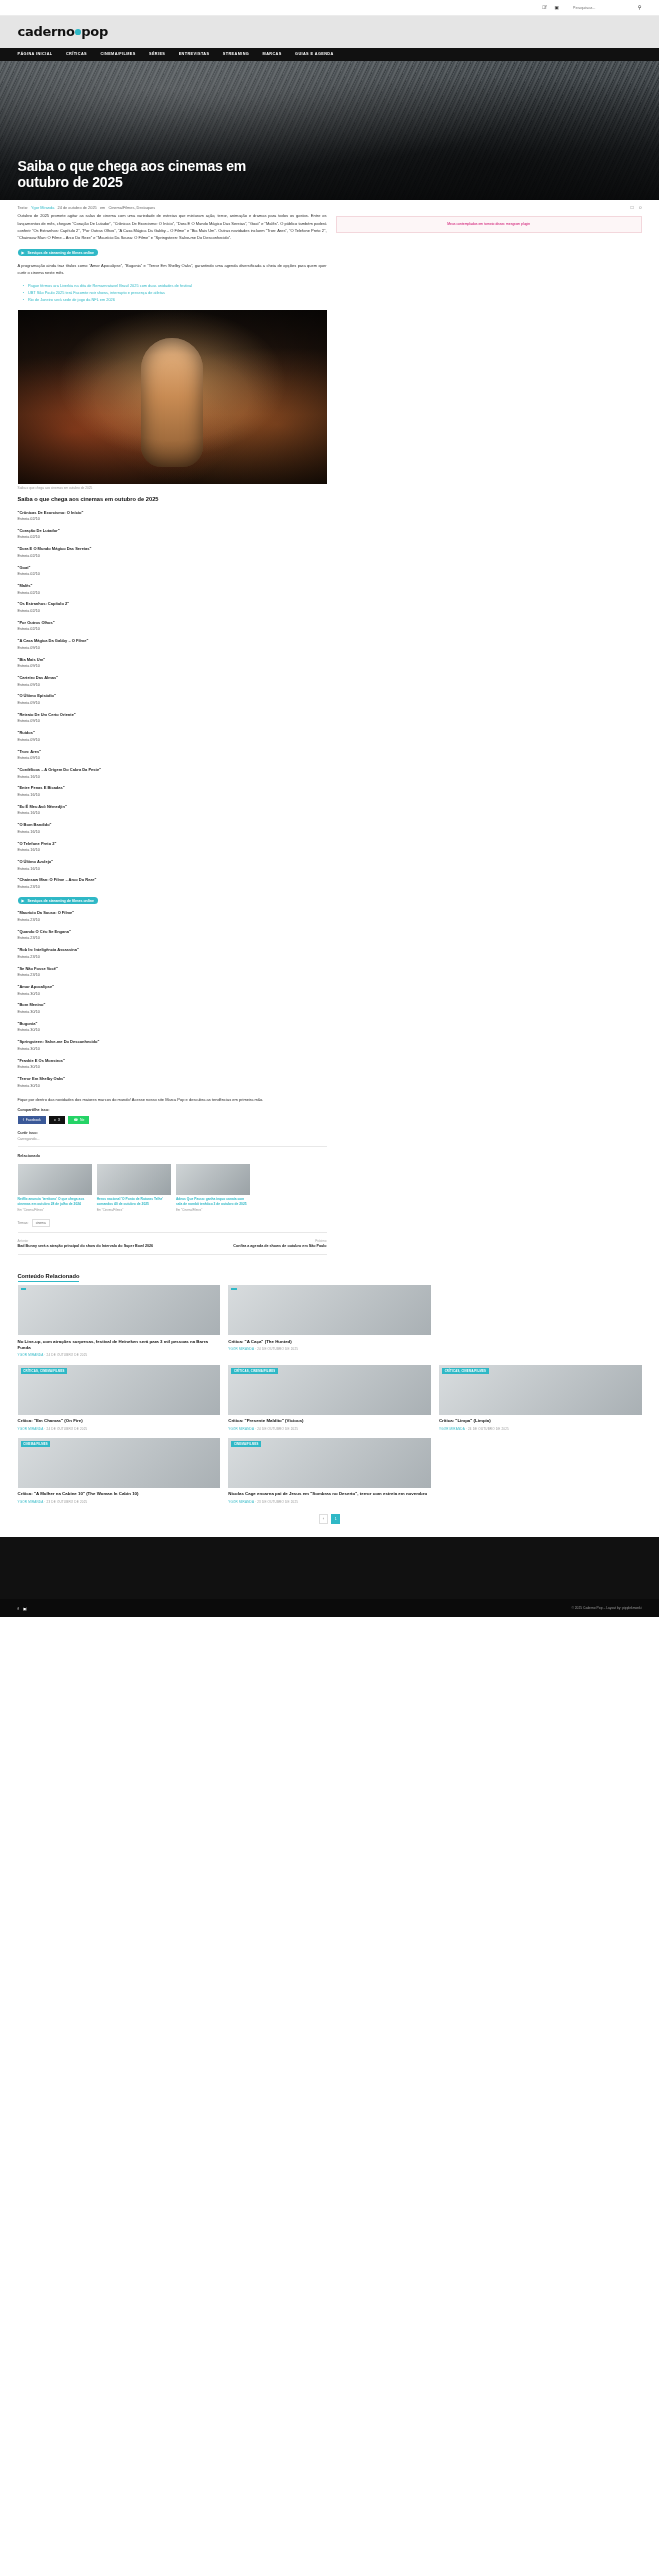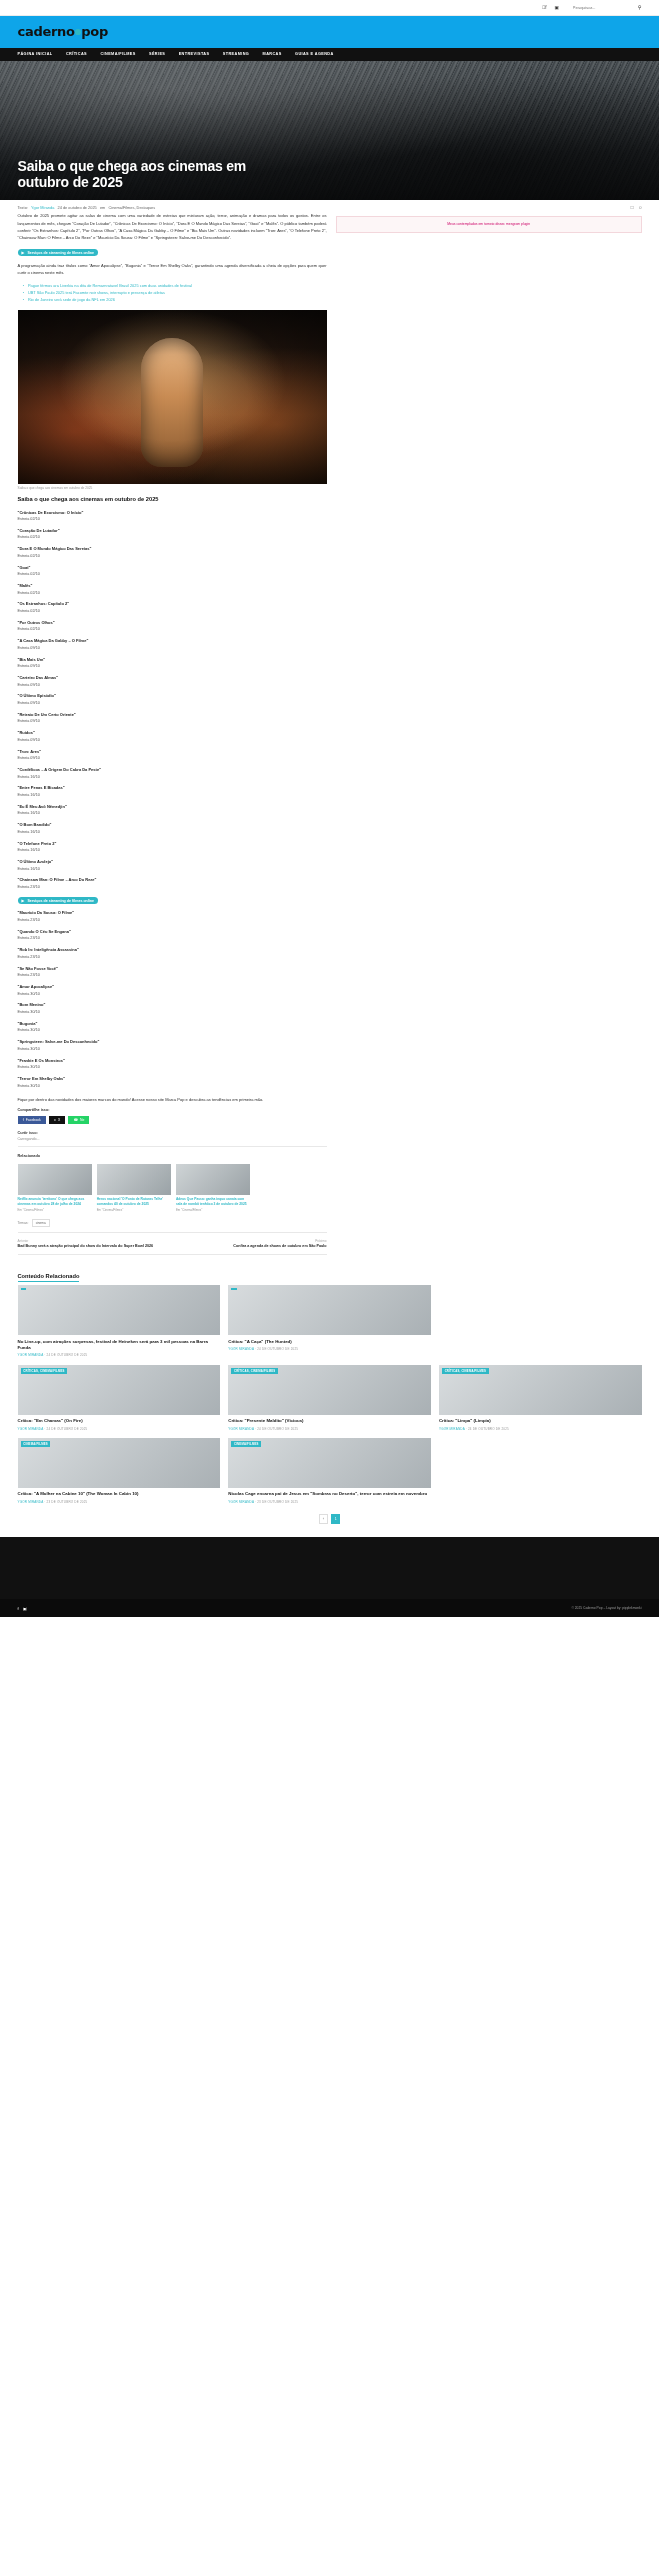--- a/index.html
+++ b/index.html
@@ -40,21 +40,21 @@
     background: transparent;
   }
   .topbar .search-ico { font-size: 5.2px; color: #333; }
 
   
   .logo-bar {
     height: 32px;
     display: flex;
     align-items: center;
     padding: 0 17.5px;
-    background: #0ea5e9;
+    background: #e5e5e5;
   }
   .logo {
     font-family: "DejaVu Sans", sans-serif;
     font-weight: 700;
     font-size: 13px;
     letter-spacing: -0.3px;
     color: #111;
     display: flex;
     align-items: center;
   }

